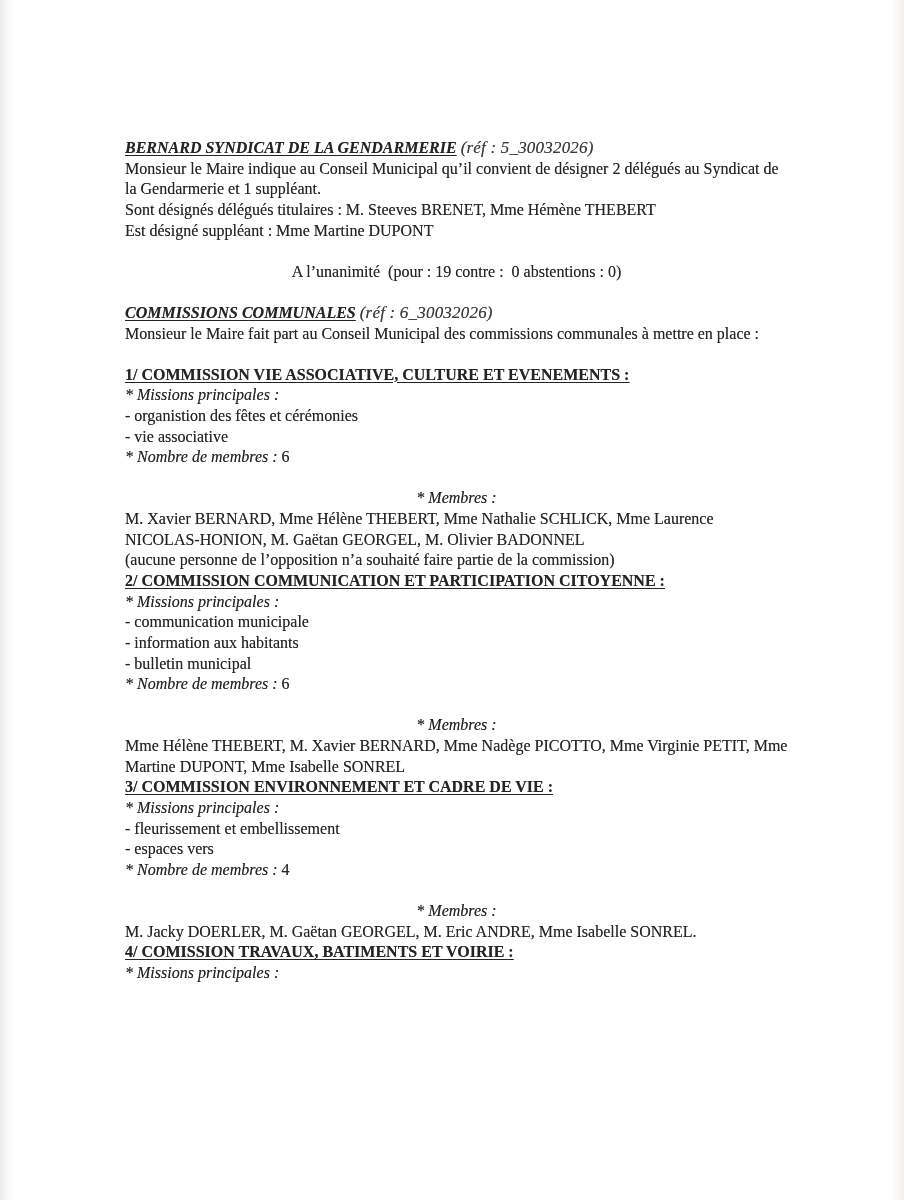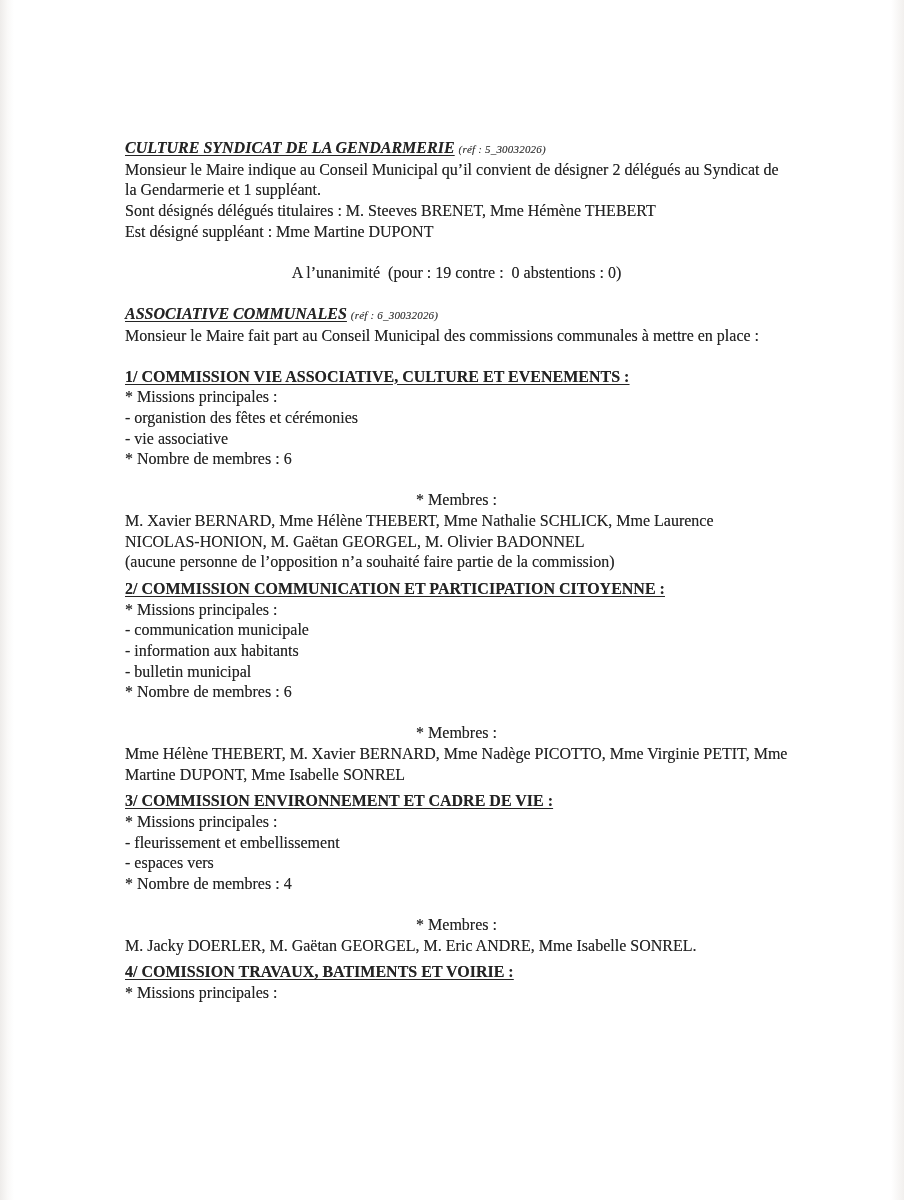--- a/index.html
+++ b/index.html
@@ -20,52 +20,51 @@
     background:linear-gradient(to left,#f2f0ee,#ffffff);
   }
   .content{
     position:absolute;left:125px;top:138px;width:663px;
     font-size:16px;line-height:20.7px;
     text-shadow:0 0 0.6px rgba(45,45,45,0.55);
   }
   .line{min-height:20.7px;}
   .doc-title-line{font-weight:bold;font-style:italic;}
   .doc-title-line .title-text{text-decoration:underline;text-underline-offset:2px;}
-  .ref{font-size:11px;font-weight:normal;font-style:italic;color:#3a3a3a;letter-spacing:0.2px;}
-  .italic{}
+  .ref{font-size:17px;font-weight:normal;font-style:italic;color:#3a3a3a;letter-spacing:0.2px;}
+  .italic{font-style:italic;}
   .upright{font-style:normal;}
   .prewrap{white-space:pre-wrap;}
   .sp21{}
   .sp20{margin-top:20px;text-align:center;}
   .doc2{margin-top:21px;}
   .heading{
     font-weight:bold;text-decoration:underline;text-underline-offset:2px;
-    margin-top:6px;
   }
   .commission:first-child .heading{margin-top:20px;text-decoration:underline;}
 </style>
 </head>
 <body>
 
 <div class="page">
   <div class="edge-left"></div>
   <div class="edge-right"></div>
 
   <div class="content">
 
     <section>
-      <div class="line doc-title-line"><span class="title-text">CULTURE SYNDICAT DE LA GENDARMERIE</span> <span class="ref">(réf : 5_30032026)</span></div>
+      <div class="line doc-title-line"><span class="title-text">BERNARD SYNDICAT DE LA GENDARMERIE</span> <span class="ref">(réf : 5_30032026)</span></div>
       <div class="line">Monsieur le Maire indique au Conseil Municipal qu’il convient de désigner 2 délégués au Syndicat de la Gendarmerie et 1 suppléant.</div>
       <div class="line sp21">Sont désignés délégués titulaires : M. Steeves BRENET, Mme Hémène THEBERT</div>
       <div class="line">Est désigné suppléant : Mme Martine DUPONT</div>
       <div class="line sp20 prewrap">A l’unanimité  (pour : 19 contre :  0 abstentions : 0)</div>
     </section>
 
     <section class="doc2">
-      <div class="line doc-title-line"><span class="title-text">ASSOCIATIVE COMMUNALES</span> <span class="ref">(réf : 6_30032026)</span></div>
+      <div class="line doc-title-line"><span class="title-text">COMMISSIONS COMMUNALES</span> <span class="ref">(réf : 6_30032026)</span></div>
       <div class="line">Monsieur le Maire fait part au Conseil Municipal des commissions communales à mettre en place :</div>
       <div id="commissions">
   <div class="commission">
     <div class="line heading">1/ COMMISSION VIE ASSOCIATIVE, CULTURE ET EVENEMENTS :</div>
     <div class="line italic">* Missions principales :</div>
     <div>
               <div class="line">- organistion des fêtes et cérémonies</div>
               <div class="line">- vie associative</div>
             </div>
     <div class="line sp21"><span class="italic">* Nombre de membres :</span> <span class="upright">6</span></div>

